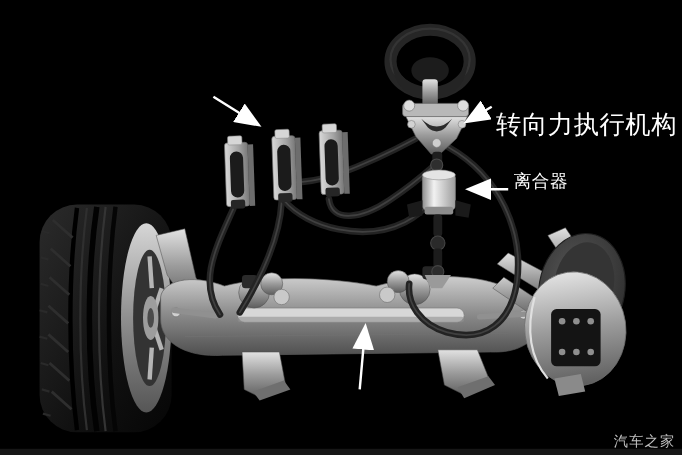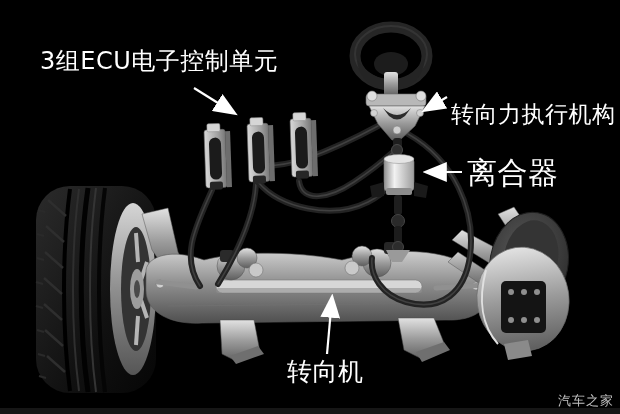--- a/index.html
+++ b/index.html
@@ -6,21 +6,21 @@
   html,body { background:#000; }
   .stage {
     position:relative; width:620px; height:414px; background:#000;
     overflow:hidden; font-family:"DejaVu Sans","Liberation Sans",sans-serif;
   }
   .illu { position:absolute; left:0; top:0; width:620px; height:414px; display:block; }
   .lbl { position:absolute; color:#fff; white-space:nowrap; line-height:1.12; font-weight:400;
          text-shadow:0 0 2px rgba(0,0,0,.6); letter-spacing:.5px; }
   .lbl-ecu    { left:40px;  top:48px;  font-size:24px; }
   .lbl-act    { left:451px; top:102px;  font-size:23px; }
-  .lbl-clutch { left:467px; top:156px; font-size:30px; }
+  .lbl-clutch { left:467px; top:156px; font-size:16px; }
   .lbl-rack   { left:287px; top:358px; font-size:25px; }
   .watermark  { position:absolute; right:6px; bottom:4px; font-size:13px; color:#c0c0c0;
                 letter-spacing:1px; font-weight:400; }
 </style>
 </head>
 <body>
 
 <div class="stage">
 
   <svg class="illu" viewBox="0 0 620 414" xmlns="http://www.w3.org/2000/svg">
@@ -232,19 +232,17 @@
     </g>
 
     <g stroke="#ffffff" stroke-width="2.2">
       <line x1="194" y1="88" x2="234" y2="113" marker-end="url(#ah)"></line>
       <line x1="447" y1="97" x2="425" y2="110" marker-end="url(#ah)"></line>
       <line x1="462" y1="172" x2="427" y2="172" marker-end="url(#ah)"></line>
       <line x1="327" y1="354" x2="332" y2="298" marker-end="url(#ah)"></line>
     </g>
   </svg>
 
-  <div class="lbl lbl-ecu">3组ECU电子控制单元</div>
   <div class="lbl lbl-act">转向力执行机构</div>
   <div class="lbl lbl-clutch">离合器</div>
-  <div class="lbl lbl-rack">转向机</div>
   <div class="watermark">汽车之家</div>
 
 </div>
 
 </body></html>

